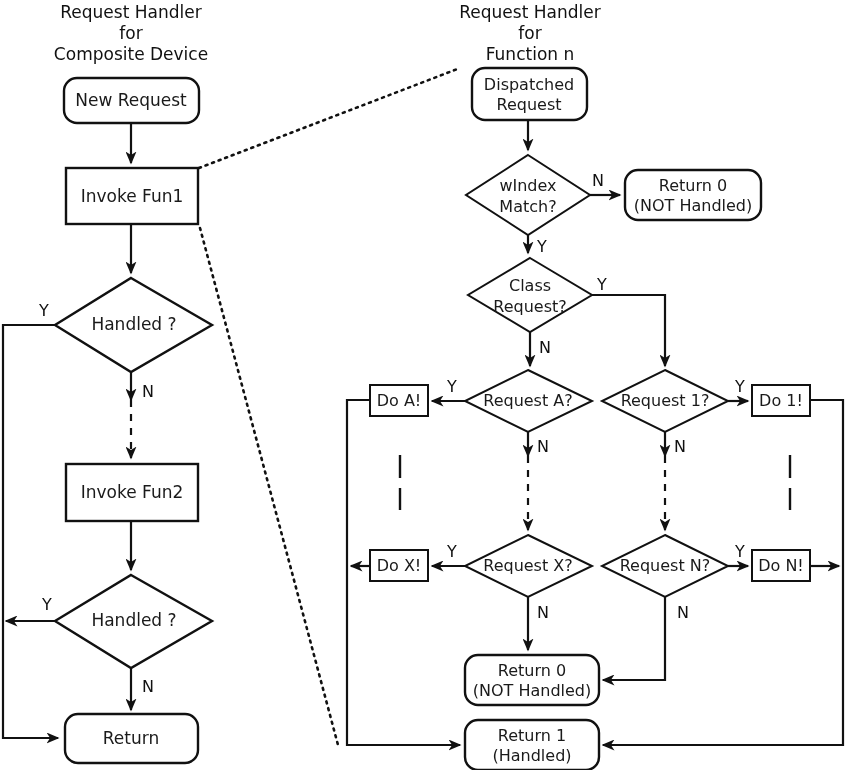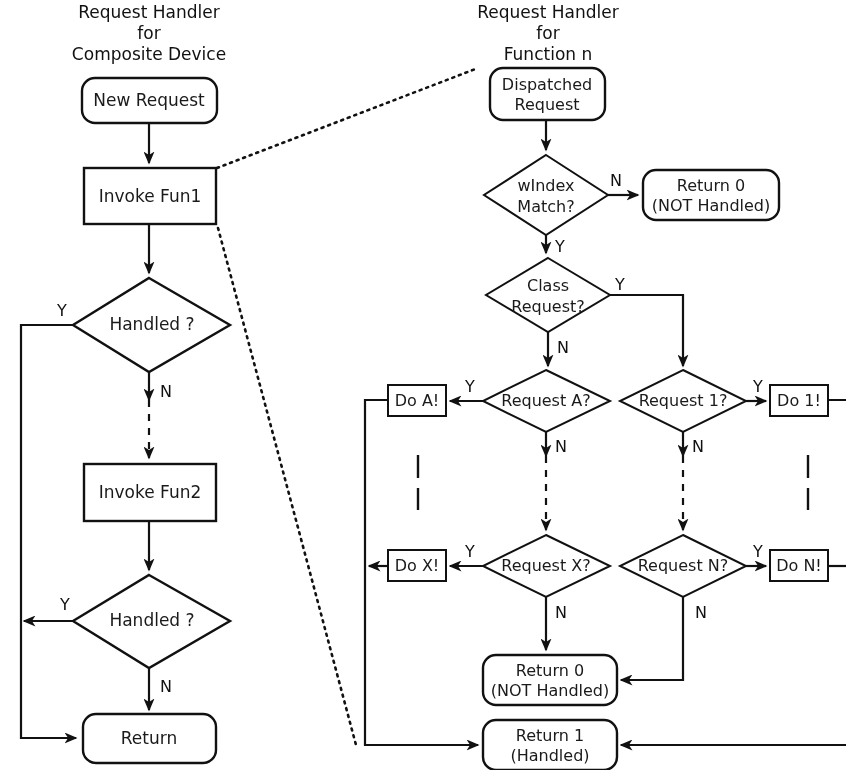--- a/index.html
+++ b/index.html
@@ -1,17 +1,17 @@
 <!DOCTYPE html>
 <html><head>
 <meta charset="utf-8">
 <style>
   html,body{margin:0;padding:0;background:#ffffff;}
   #page{position:relative;width:768px;height:770px;background:#ffffff;
-        font-family:"DejaVu Sans","Liberation Sans",sans-serif;padding-left:18px;}
+        font-family:"DejaVu Sans","Liberation Sans",sans-serif;}
   svg{display:block;}
   .node-text{font-family:"DejaVu Sans","Liberation Sans",sans-serif;
              font-size:17px;fill:#1a1a1a;text-anchor:middle;dominant-baseline:middle;}
   .node-text.small{font-size:16px;}
   .title-text{font-family:"DejaVu Sans","Liberation Sans",sans-serif;
               font-size:17px;fill:#111111;text-anchor:middle;}
   .branch-label{font-family:"DejaVu Sans","Liberation Sans",sans-serif;
                 font-size:16px;fill:#111111;text-anchor:middle;dominant-baseline:middle;}
   .shape{fill:#ffffff;stroke:#111111;stroke-width:2.4;}
   .shape-thin{fill:#ffffff;stroke:#111111;stroke-width:2;}

